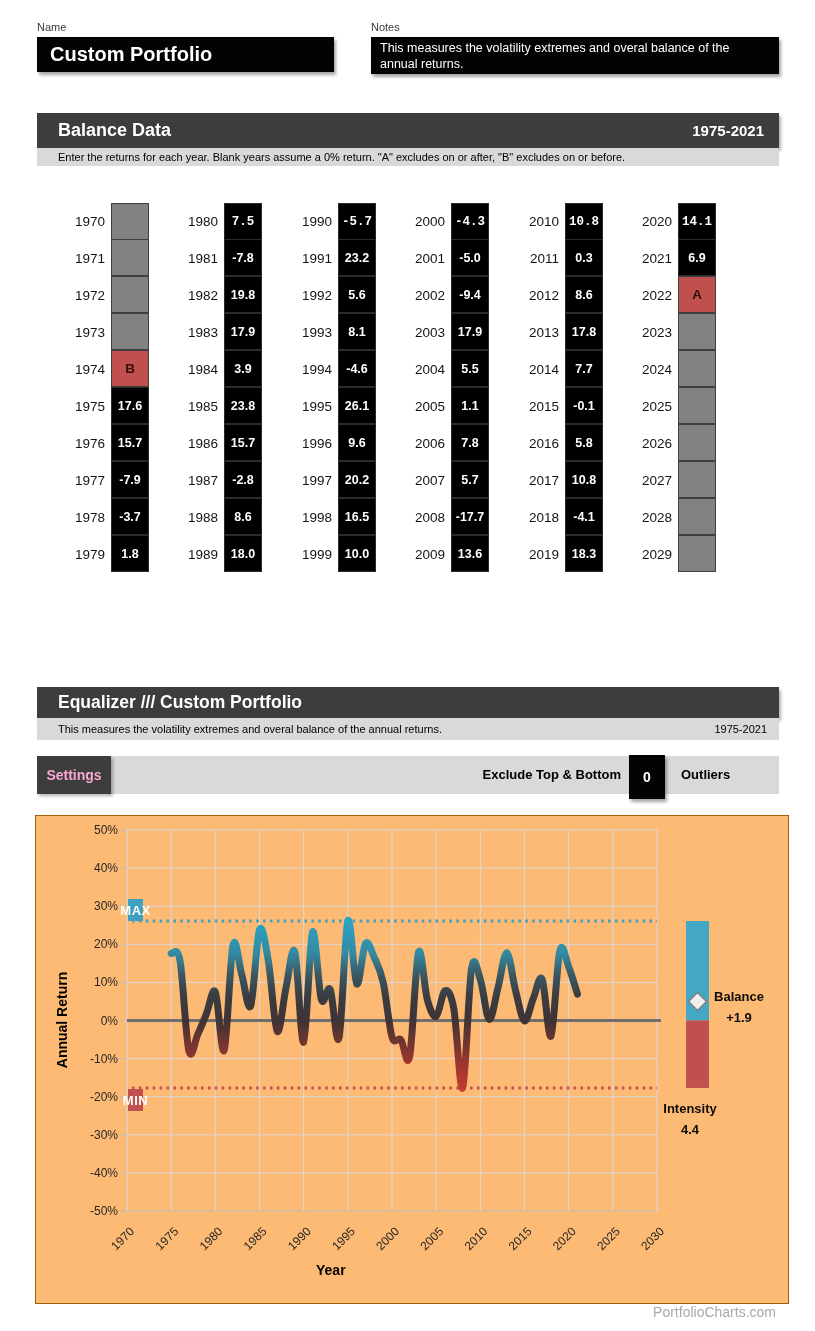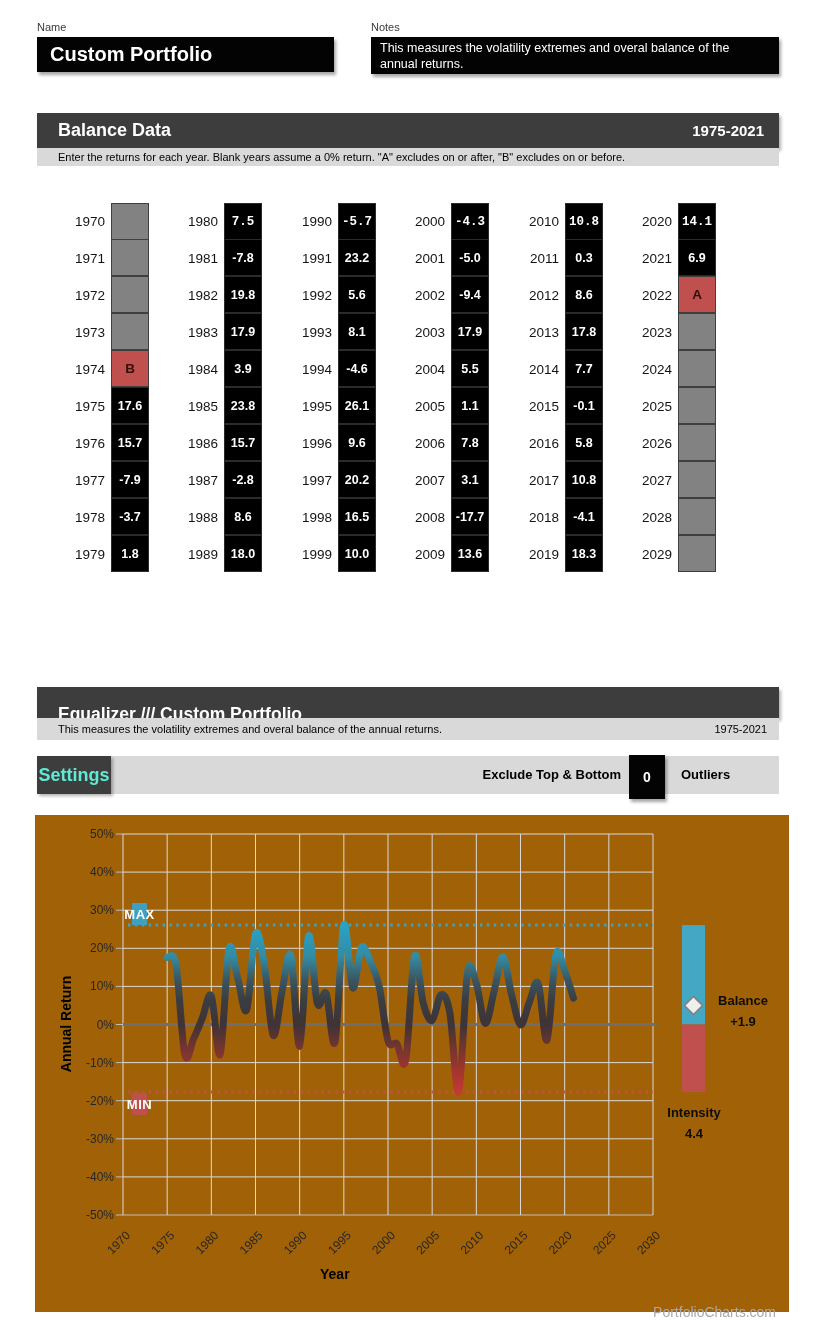--- a/index.html
+++ b/index.html
@@ -21,26 +21,26 @@
   .decade{position:absolute;top:203px;display:flex;flex-direction:column;}
   .cellrow{display:flex;height:37px;}
   .yr{width:44px;text-align:right;margin-right:6px;font-size:13.5px;color:#141414;line-height:37px;}
   .cell{width:38px;height:37px;margin-top:-1px;box-sizing:border-box;display:flex;
     align-items:center;justify-content:center;font-weight:bold;font-size:12.5px;}
   .cellrow:first-child .cell{margin-top:0;font-family:Liberation Mono, monospace;}
   .cell.value{background:#000;color:#fff;border:1px solid #2b2b2b;}
   .cell.blank{background:#828282;border:1px solid #3f3f3f;}
   .cell.exclude{background:#C0504D;color:#33100d;border:1px solid #3f3f3f;font-size:13.5px;}
   
-  .settings-btn{left:0;top:0;width:74px;height:38px;background:#3d3d3d;color:#5eead4;
-    font-weight:bold;font-size:18px;display:flex;align-items:center;justify-content:center;
+  .settings-btn{left:0;top:0;width:74px;height:38px;background:#3d3d3d;color:#f9a8d4;
+    font-weight:bold;font-size:14px;display:flex;align-items:center;justify-content:center;
     box-shadow:2px 2px 3px rgba(0,0,0,0.3);}
   .bold13{font-weight:bold;font-size:13px;}
   
-  #chart-box{left:35px;top:815px;width:744px;height:487px;border:5px solid #a16207;background:#a16207;}
+  #chart-box{left:35px;top:815px;width:744px;height:487px;border:1px solid #a16207;background:#fdba74;padding-left:8px;}
   .badge{position:absolute;width:15px;height:22px;color:#fff;font-weight:bold;font-size:13px;
     display:flex;align-items:center;justify-content:center;letter-spacing:0.5px;}
   .axis-title-y{left:18px;top:128px;width:16px;font-weight:bold;font-size:14px;
     transform:rotate(-90deg);transform-origin:center center;white-space:nowrap;
     height:152px;display:flex;align-items:center;justify-content:center;}
   .axis-title-x{left:280px;top:446px;width:170px;font-weight:bold;font-size:14px;}
   .side-label{position:absolute;text-align:center;font-weight:bold;font-size:13px;line-height:21px;color:#0d0d0d;}
   #footer-credit{right:39px;top:1304px;font-size:14px;color:#a9a9a9;}
 </style>
 </head>
@@ -209,21 +209,21 @@
       <div class="cellrow">
         <span class="yr">2005</span>
         <div class="cell value">1.1</div>
       </div>
       <div class="cellrow">
         <span class="yr">2006</span>
         <div class="cell value">7.8</div>
       </div>
       <div class="cellrow">
         <span class="yr">2007</span>
-        <div class="cell value">3.1</div>
+        <div class="cell value">5.7</div>
       </div>
       <div class="cellrow">
         <span class="yr">2008</span>
         <div class="cell value">-17.7</div>
       </div>
       <div class="cellrow">
         <span class="yr">2009</span>
         <div class="cell value">13.6</div>
       </div>
     </div>
@@ -307,21 +307,21 @@
         <div class="cell blank"></div>
       </div>
       <div class="cellrow">
         <span class="yr">2029</span>
         <div class="cell blank"></div>
       </div>
     </div>
   </div>
 
 <div class="abs panel-header" style="left:37px;top:687px;width:742px;height:31px;">
-  <span class="abs panel-title" style="left:21px;top:12px;line-height:31px;font-size:17.5px;">Equalizer /// Custom Portfolio</span>
+  <span class="abs panel-title" style="left:21px;top:0;line-height:31px;font-size:17.5px;">Equalizer /// Custom Portfolio</span>
 </div>
 <div class="abs subbar" style="left:37px;top:718px;width:742px;height:22px;">
   <span class="abs" style="left:21px;top:0;line-height:22px;font-size:11px;">This measures the volatility extremes and overal balance of the annual returns.</span>
   <span class="abs" style="right:12px;top:0;line-height:22px;font-size:11px;">1975-2021</span>
 </div>
 
 <div class="abs subbar" style="left:37px;top:756px;width:742px;height:38px;">
   <div class="abs settings-btn">Settings</div>
   <span class="abs bold13" style="right:158px;top:0;line-height:38px;">Exclude Top &amp; Bottom</span>
   <span class="abs bold13" style="left:644px;top:0;line-height:38px;">Outliers</span>

